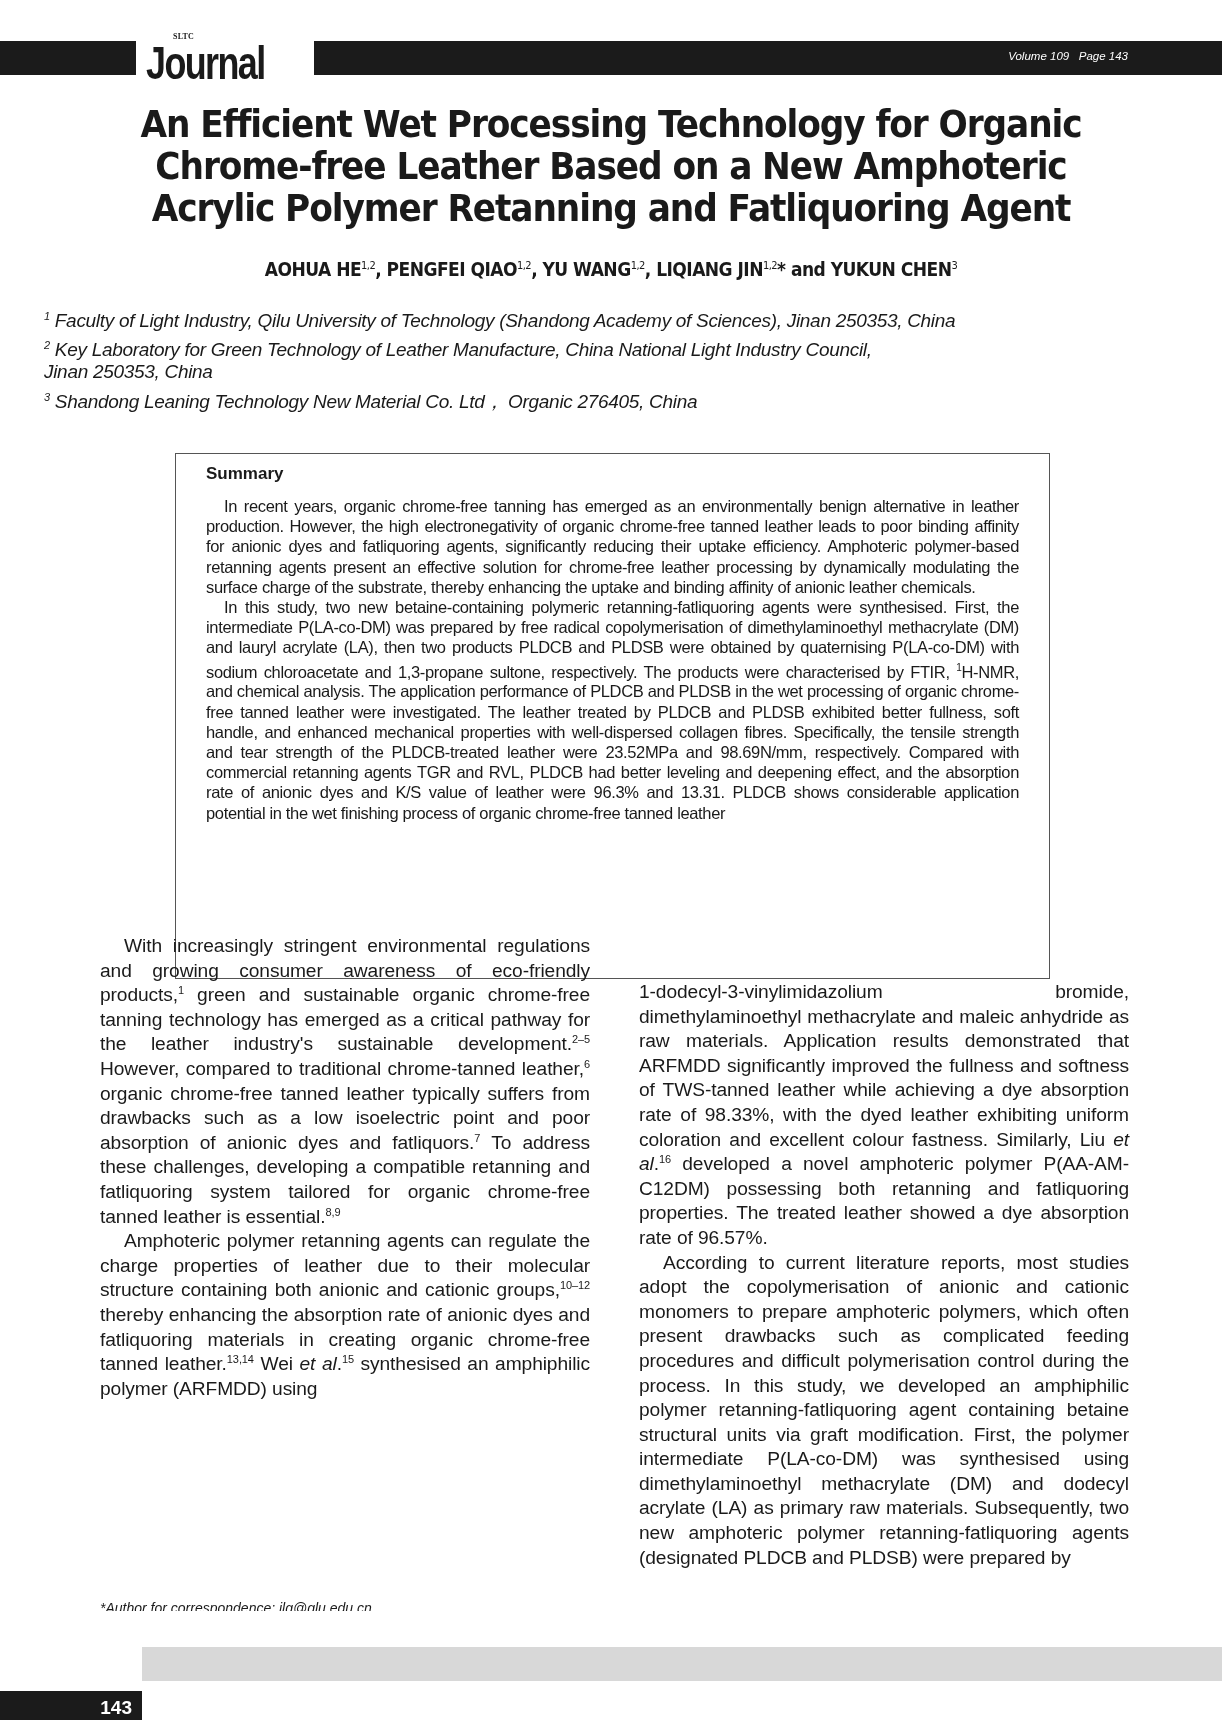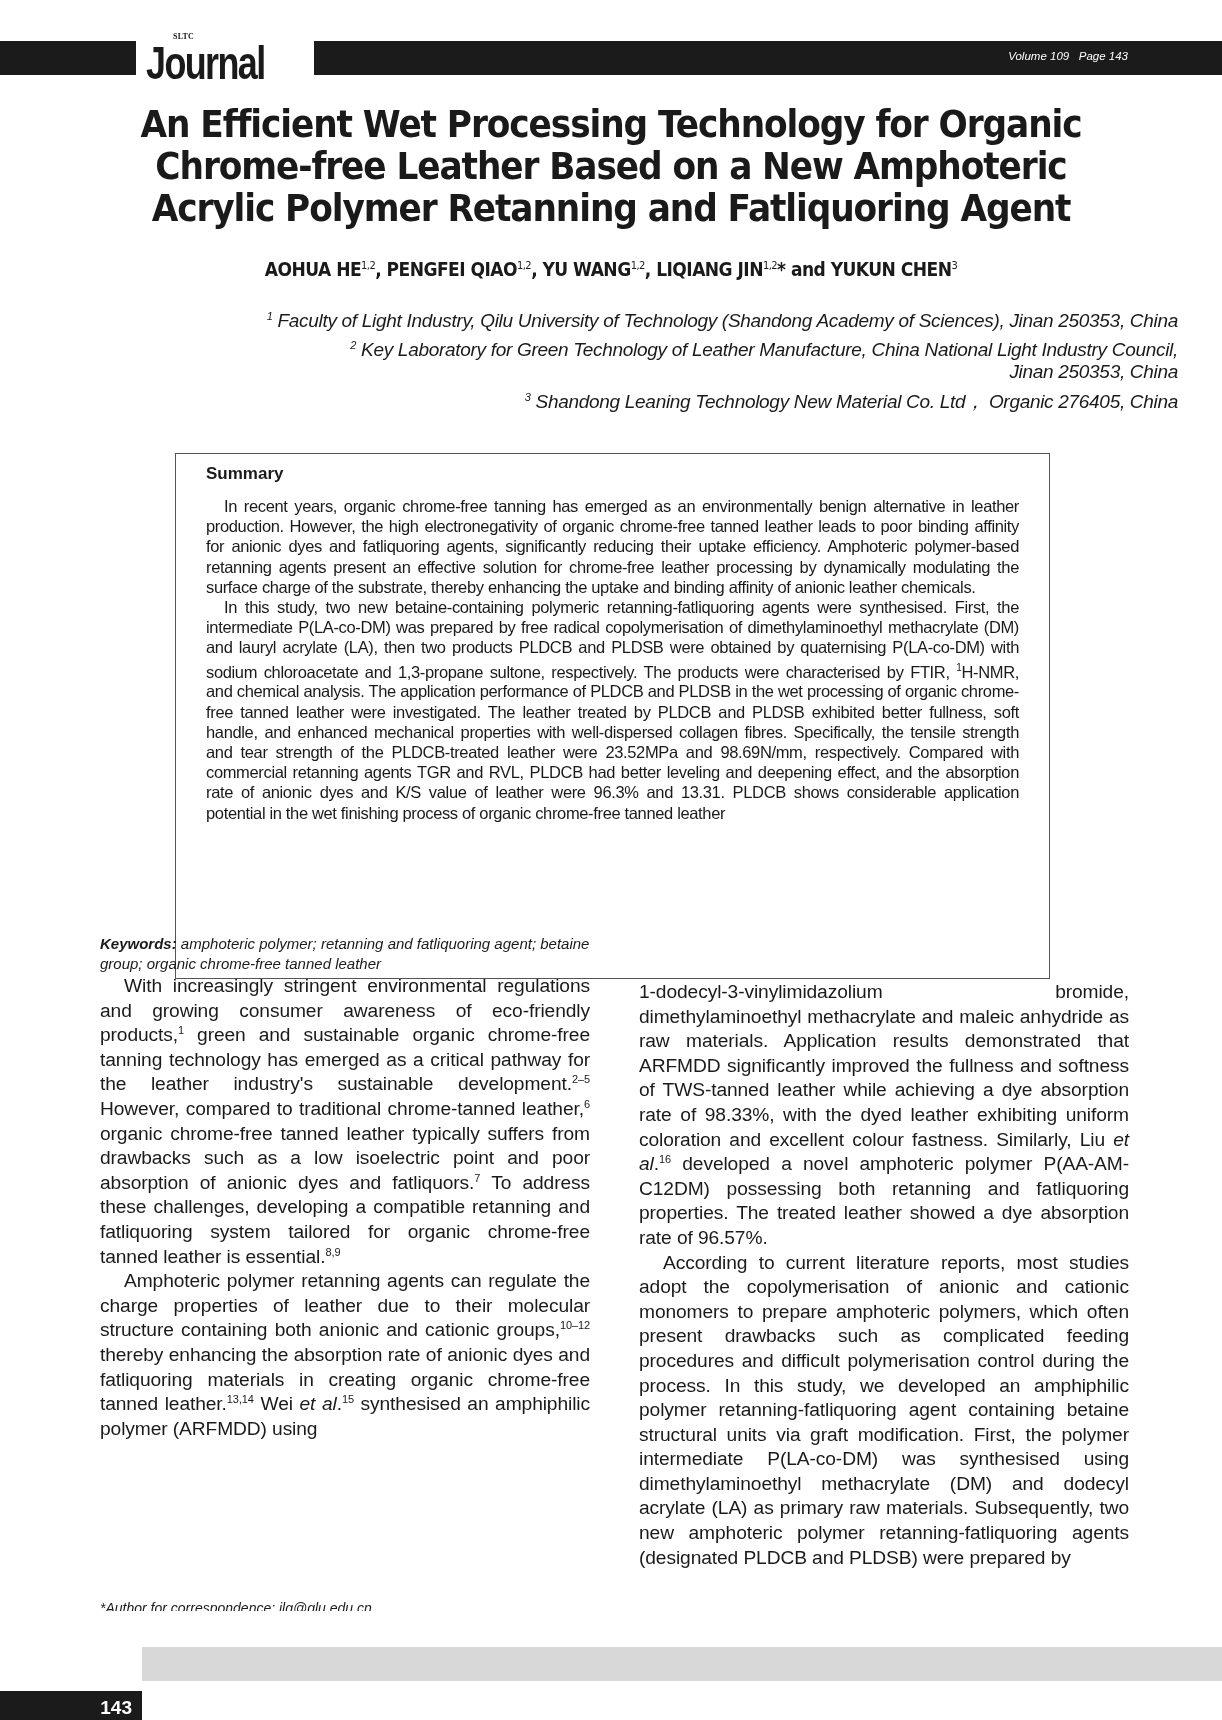--- a/index.html
+++ b/index.html
@@ -10,21 +10,21 @@
   .hdr-logo { position: absolute; left: 146px; top: 30px; height: 56px; display: flex; align-items: flex-end; }
   .hdr-logo .sltc { position: absolute; left: 12px; top: 2px; font-family: "Liberation Serif", serif; font-size: 8px; font-weight: bold; letter-spacing: 0.2px; margin-left: 15px; }
   .hdr-logo .word { font-family: "Liberation Sans Narrow", "Liberation Sans", sans-serif; font-size: 46px; font-weight: bold; letter-spacing: -2px; line-height: 46px; transform: scaleX(0.78); transform-origin: left bottom; display: inline-block; }
   .hdr-bar-right { position: absolute; left: 314px; top: 41px; width: 908px; height: 34px; background: #1b1b1b; }
   .hdr-vol { position: absolute; right: 94px; top: 50px; color: #ffffff; font-size: 11.5px; font-style: italic; white-space: pre; }
 
   
   .title { position: absolute; left: 60px; top: 104px; width: 1102px; text-align: center; font-family: "DejaVu Sans", sans-serif; font-weight: bold; font-size: 37px; line-height: 42px; letter-spacing: -1.2px; transform: scaleX(0.93); transform-origin: center top; }
   .authors { position: absolute; left: 60px; top: 258px; width: 1102px; text-align: center; font-family: "DejaVu Sans", sans-serif; font-weight: bold; font-size: 19px; letter-spacing: -0.6px; transform: scaleX(0.9); transform-origin: center top; }
   .authors sup { font-size: 11px; font-weight: normal; }
-  .affil { position: absolute; left: 76px; width: 1102px; text-align: right; font-size: 19px; font-style: italic; line-height: 22px; letter-spacing: -0.3px; }
+  .affil { position: absolute; left: 44px; width: 1102px; text-align: left; font-size: 19px; font-style: italic; line-height: 22px; letter-spacing: -0.3px; }
   .affil sup { font-size: 11px; }
 
   
   .summary { position: absolute; left: 175px; top: 453px; width: 875px; height: 526px; border: 1px solid #555; box-sizing: border-box; padding: 10px 30px 0 30px; }
   .summary h3 { margin: 0 0 12px 0; font-size: 17px; font-weight: bold; }
   .summary p { margin: 0; font-size: 16.5px; line-height: 20.2px; text-align: justify; text-indent: 18px; letter-spacing: -0.35px; }
   .summary sup { font-size: 10px; }
 
   
   .col { position: absolute; top: 934px; width: 490px; }
@@ -60,21 +60,20 @@
 <div class="affil" style="top:334px;"><sup>2</sup><span> Key Laboratory for Green Technology of Leather Manufacture, China National Light Industry Council,</span><br><span>Jinan 250353, China</span></div>
 <div class="affil" style="top:386px;"><sup>3</sup><span> Shandong Leaning Technology New Material Co. Ltd， Organic 276405, China</span></div>
 
 <div class="summary">
   <h3>Summary</h3>
   <p>In recent years, organic chrome-free tanning has emerged as an environmentally benign alternative in leather production. However, the high electronegativity of organic chrome-free tanned leather leads to poor binding affinity for anionic dyes and fatliquoring agents, significantly reducing their uptake efficiency. Amphoteric polymer-based retanning agents present an effective solution for chrome-free leather processing by dynamically modulating the surface charge of the substrate, thereby enhancing the uptake and binding affinity of anionic leather chemicals.</p>
   <p><span>In this study, two new betaine-containing polymeric retanning-fatliquoring agents were synthesised. First, the intermediate P(LA-co-DM) was prepared by free radical copolymerisation of dimethylaminoethyl methacrylate (DM) and lauryl acrylate (LA), then two products PLDCB and PLDSB were obtained by quaternising P(LA-co-DM) with sodium chloroacetate and 1,3-propane sultone, respectively. The products were characterised by FTIR, </span><sup>1</sup><span>H-NMR, and chemical analysis. The application performance of PLDCB and PLDSB in the wet processing of organic chrome-free tanned leather were investigated. The leather treated by PLDCB and PLDSB exhibited better fullness, soft handle, and enhanced mechanical properties with well-dispersed collagen fibres. Specifically, the tensile strength and tear strength of the PLDCB-treated leather were 23.52MPa and 98.69N/mm, respectively. Compared with commercial retanning agents TGR and RVL, PLDCB had better leveling and deepening effect, and the absorption rate of anionic dyes and K/S value of leather were 96.3% and 13.31. PLDCB shows considerable application potential in the wet finishing process of organic chrome-free tanned leather</span></p>
 </div>
 
 <div class="col col-left">
-  <p class="kw"><b>Keywords:</b><span> amphoteric polymer; retanning and fatliquoring agent; betaine group; organic chrome-free tanned leather</span></p>
   <p class="body-p"><span>With increasingly stringent environmental regulations and growing consumer awareness of eco-friendly products,</span><sup>1</sup><span> green and sustainable organic chrome-free tanning technology has emerged as a critical pathway for the leather industry's sustainable development.</span><sup>2–5</sup><span> However, compared to traditional chrome-tanned leather,</span><sup>6</sup><span> organic chrome-free tanned leather typically suffers from drawbacks such as a low isoelectric point and poor absorption of anionic dyes and fatliquors.</span><sup>7</sup><span> To address these challenges, developing a compatible retanning and fatliquoring system tailored for organic chrome-free tanned leather is essential.</span><sup>8,9</sup></p>
   <p class="body-p"><span>Amphoteric polymer retanning agents can regulate the charge properties of leather due to their molecular structure containing both anionic and cationic groups,</span><sup>10–12</sup><span> thereby enhancing the absorption rate of anionic dyes and fatliquoring materials in creating organic chrome-free tanned leather.</span><sup>13,14</sup><span> Wei </span><i>et al</i><span>.</span><sup>15</sup><span> synthesised an amphiphilic polymer (ARFMDD) using</span></p>
 </div>
 
 <div class="col col-right" style="top:980px;">
   <p class="body-p noindent"><span>1-dodecyl-3-vinylimidazolium bromide, dimethylaminoethyl methacrylate and maleic anhydride as raw materials. Application results demonstrated that ARFMDD significantly improved the fullness and softness of TWS-tanned leather while achieving a dye absorption rate of 98.33%, with the dyed leather exhibiting uniform coloration and excellent colour fastness. Similarly, Liu </span><i>et al</i><span>.</span><sup>16</sup><span> developed a novel amphoteric polymer P(AA-AM-C12DM) possessing both retanning and fatliquoring properties. The treated leather showed a dye absorption rate of 96.57%.</span></p>
   <p class="body-p"><span>According to current literature reports, most studies adopt the copolymerisation of anionic and cationic monomers to prepare amphoteric polymers, which often present drawbacks such as complicated feeding procedures and difficult polymerisation control during the process. In this study, we developed an amphiphilic polymer retanning-fatliquoring agent containing betaine structural units via graft modification. First, the polymer intermediate P(LA-co-DM) was synthesised using dimethylaminoethyl methacrylate (DM) and dodecyl acrylate (LA) as primary raw materials. Subsequently, two new amphoteric polymer retanning-fatliquoring agents (designated PLDCB and PLDSB) were prepared by</span></p>
 </div>
 
 <div class="corr">*Author for correspondence:   jlq@qlu.edu.cn</div>

